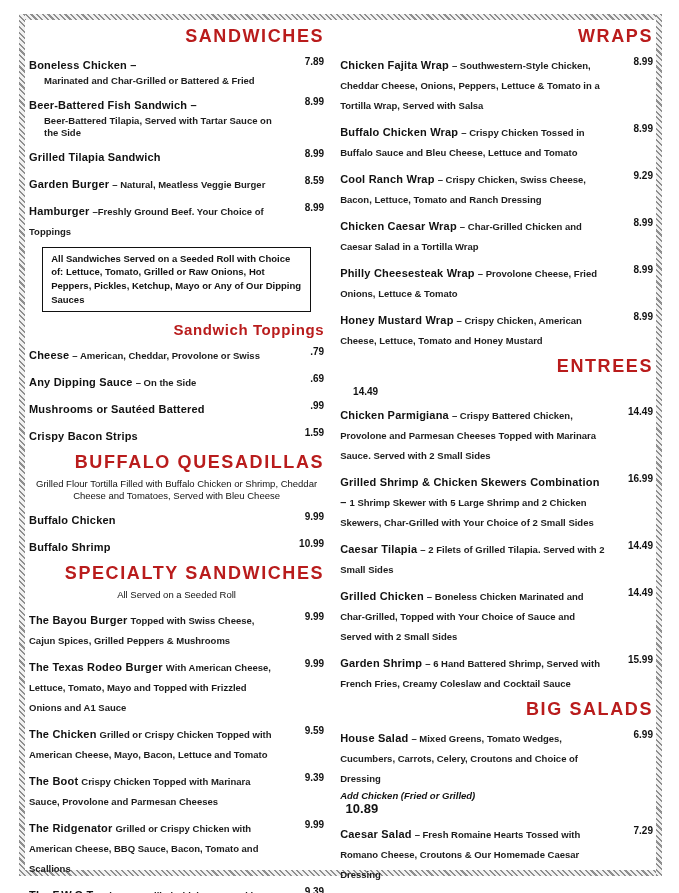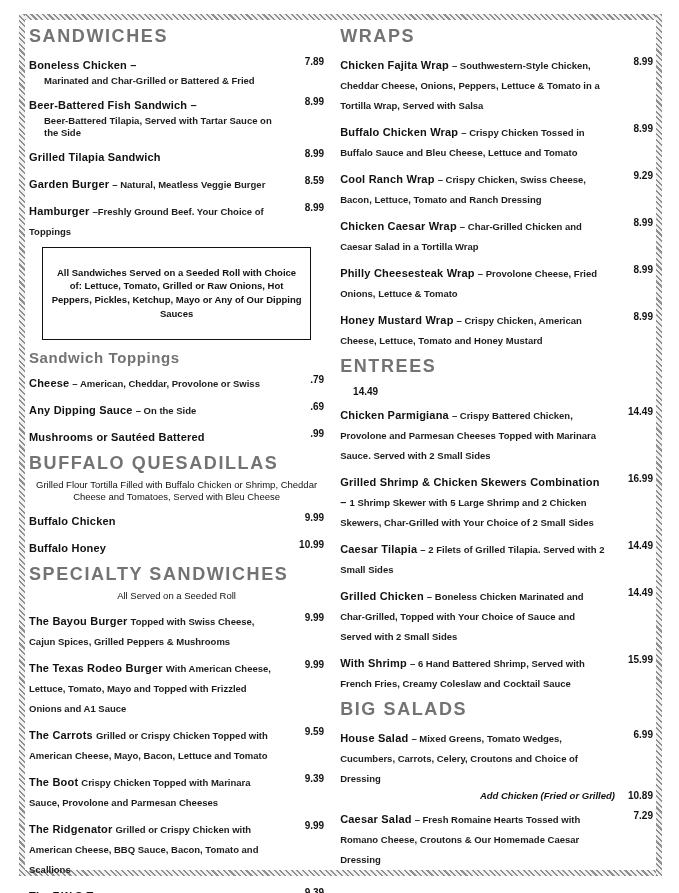--- a/index.html
+++ b/index.html
@@ -20,39 +20,39 @@
   .b-left{left:19px}.b-right{right:17px}
 
   .content{
     position:absolute; top:24px; left:29px; right:26px; bottom:26px;
     display:flex; gap:16px;
   }
   .col{flex:1; min-width:0;}
   .col.right{flex:1.06;}
 
   .header{
-    font-weight:bold; text-align:left; font-size:18px; letter-spacing:1.6px;
-    margin:2px 0 7px; color:#737373;
+    font-weight:bold; text-align:right; font-size:18px; letter-spacing:1.6px;
+    margin:2px 0 7px; color:#b91c1c;
   }
   .header.minor{font-size:15px; letter-spacing:.6px; margin:3px 0 6px;}
   .subtitle{
     text-align:center; font-size:9.5px; font-weight:normal; margin:-2px 0 7px; line-height:1.3;
   }
   .item{display:flex; align-items:flex-start; margin-bottom:7px;}
   .item-main{flex:1; padding-right:8px; line-height:1.25;}
   .item-name{font-weight:bold; font-size:11px; letter-spacing:.2px;}
   .item-desc{font-size:9.5px; font-weight:bold; color:#1c1c1c; margin-left:3px; letter-spacing:0;}
   .item-desc.block{display:block; margin-left:15px; margin-top:1px;}
   .item-price{width:38px; text-align:right; font-weight:bold; font-size:10px; padding-top:2px;}
-  .addon{display:flex; justify-content:flex-end; align-items:baseline; margin:-4px 0 7px;}
+  .addon{display:flex; justify-content:flex-end; align-items:baseline; margin:-4px 0 7px;flex-direction:column;}
   .addon-label{font-style:italic; font-weight:bold; font-size:9.5px;}
-  .addon-price{width:38px; text-align:right; font-weight:bold; font-size:10px;}
+  .addon-price{width:38px; text-align:right; font-weight:bold; font-size:13px;}
   .note-box{
-    border:1.5px solid #111; text-align:center; font-size:9.5px; font-weight:bold;
-    padding:18px 8px; margin:2px auto 9px; width:85%; line-height:1.45; white-space:pre-line;
+    border:1.5px solid #111; font-size:9.5px; font-weight:bold;
+    padding:4px 8px; margin:2px auto 9px; width:85%; line-height:1.45; white-space:pre-line;
   }
 </style>
 </head>
 <body>
 
 <div class="page">
   <div class="b-top"></div>
   <div class="b-bottom"></div>
   <div class="b-left"></div>
   <div class="b-right"></div>
@@ -90,46 +90,50 @@
             <div class="item-price">.79</div>
           </div>
           <div class="item">
             <div class="item-main"><span class="item-name">Any Dipping Sauce</span><span class="item-desc">– On the Side</span></div>
             <div class="item-price">.69</div>
           </div>
           <div class="item">
             <div class="item-main"><span class="item-name">Mushrooms or Sautéed Battered</span></div>
             <div class="item-price">.99</div>
           </div>
+          <div class="item">
+            <div class="item-main"><span class="item-name">Crispy Bacon Strips</span></div>
+            <div class="item-price">1.59</div>
+          </div>
         </div>
         <div class="menu-section">
           <div class="header">BUFFALO QUESADILLAS</div>
           <div class="subtitle">Grilled Flour Tortilla Filled with Buffalo Chicken or Shrimp, Cheddar Cheese and Tomatoes, Served with Bleu Cheese</div>
           <div class="item">
             <div class="item-main"><span class="item-name">Buffalo Chicken</span></div>
             <div class="item-price">9.99</div>
           </div>
           <div class="item">
-            <div class="item-main"><span class="item-name">Buffalo Honey</span></div>
+            <div class="item-main"><span class="item-name">Buffalo Shrimp</span></div>
             <div class="item-price">10.99</div>
           </div>
         </div>
         <div class="menu-section">
           <div class="header">SPECIALTY SANDWICHES</div>
           <div class="subtitle">All Served on a Seeded Roll</div>
           <div class="item">
             <div class="item-main"><span class="item-name">The Bayou Burger</span><span class="item-desc">Topped with Swiss Cheese, Cajun Spices, Grilled Peppers &amp; Mushrooms</span></div>
             <div class="item-price">9.99</div>
           </div>
           <div class="item">
             <div class="item-main"><span class="item-name">The Texas Rodeo Burger</span><span class="item-desc">With American Cheese, Lettuce, Tomato, Mayo and Topped with Frizzled Onions and A1 Sauce</span></div>
             <div class="item-price">9.99</div>
           </div>
           <div class="item">
-            <div class="item-main"><span class="item-name">The Carrots</span><span class="item-desc">Grilled or Crispy Chicken Topped with American Cheese, Mayo, Bacon, Lettuce and Tomato</span></div>
+            <div class="item-main"><span class="item-name">The Chicken</span><span class="item-desc">Grilled or Crispy Chicken Topped with American Cheese, Mayo, Bacon, Lettuce and Tomato</span></div>
             <div class="item-price">9.59</div>
           </div>
           <div class="item">
             <div class="item-main"><span class="item-name">The Boot</span><span class="item-desc">Crispy Chicken Topped with Marinara Sauce, Provolone and Parmesan Cheeses</span></div>
             <div class="item-price">9.39</div>
           </div>
           <div class="item">
             <div class="item-main"><span class="item-name">The Ridgenator</span><span class="item-desc">Grilled or Crispy Chicken with American Cheese, BBQ Sauce, Bacon, Tomato and Scallions</span></div>
             <div class="item-price">9.99</div>
           </div>
@@ -182,21 +186,21 @@
           </div>
           <div class="item">
             <div class="item-main"><span class="item-name">Caesar Tilapia</span><span class="item-desc">– 2 Filets of Grilled Tilapia. Served with 2 Small Sides</span></div>
             <div class="item-price">14.49</div>
           </div>
           <div class="item">
             <div class="item-main"><span class="item-name">Grilled Chicken</span><span class="item-desc">– Boneless Chicken Marinated and Char-Grilled, Topped with Your Choice of Sauce and Served with 2 Small Sides</span></div>
             <div class="item-price">14.49</div>
           </div>
           <div class="item">
-            <div class="item-main"><span class="item-name">With Shrimp</span><span class="item-desc">– 6 Hand Battered Shrimp, Served with French Fries, Creamy Coleslaw and Cocktail Sauce</span></div>
+            <div class="item-main"><span class="item-name">Garden Shrimp</span><span class="item-desc">– 6 Hand Battered Shrimp, Served with French Fries, Creamy Coleslaw and Cocktail Sauce</span></div>
             <div class="item-price">15.99</div>
           </div>
         </div>
         <div class="menu-section">
           <div class="header">BIG SALADS</div>
           <div class="item">
             <div class="item-main"><span class="item-name">House Salad</span><span class="item-desc">– Mixed Greens, Tomato Wedges, Cucumbers, Carrots, Celery, Croutons and Choice of Dressing</span></div>
             <div class="item-price">6.99</div>
           </div>
           <div class="addon">

